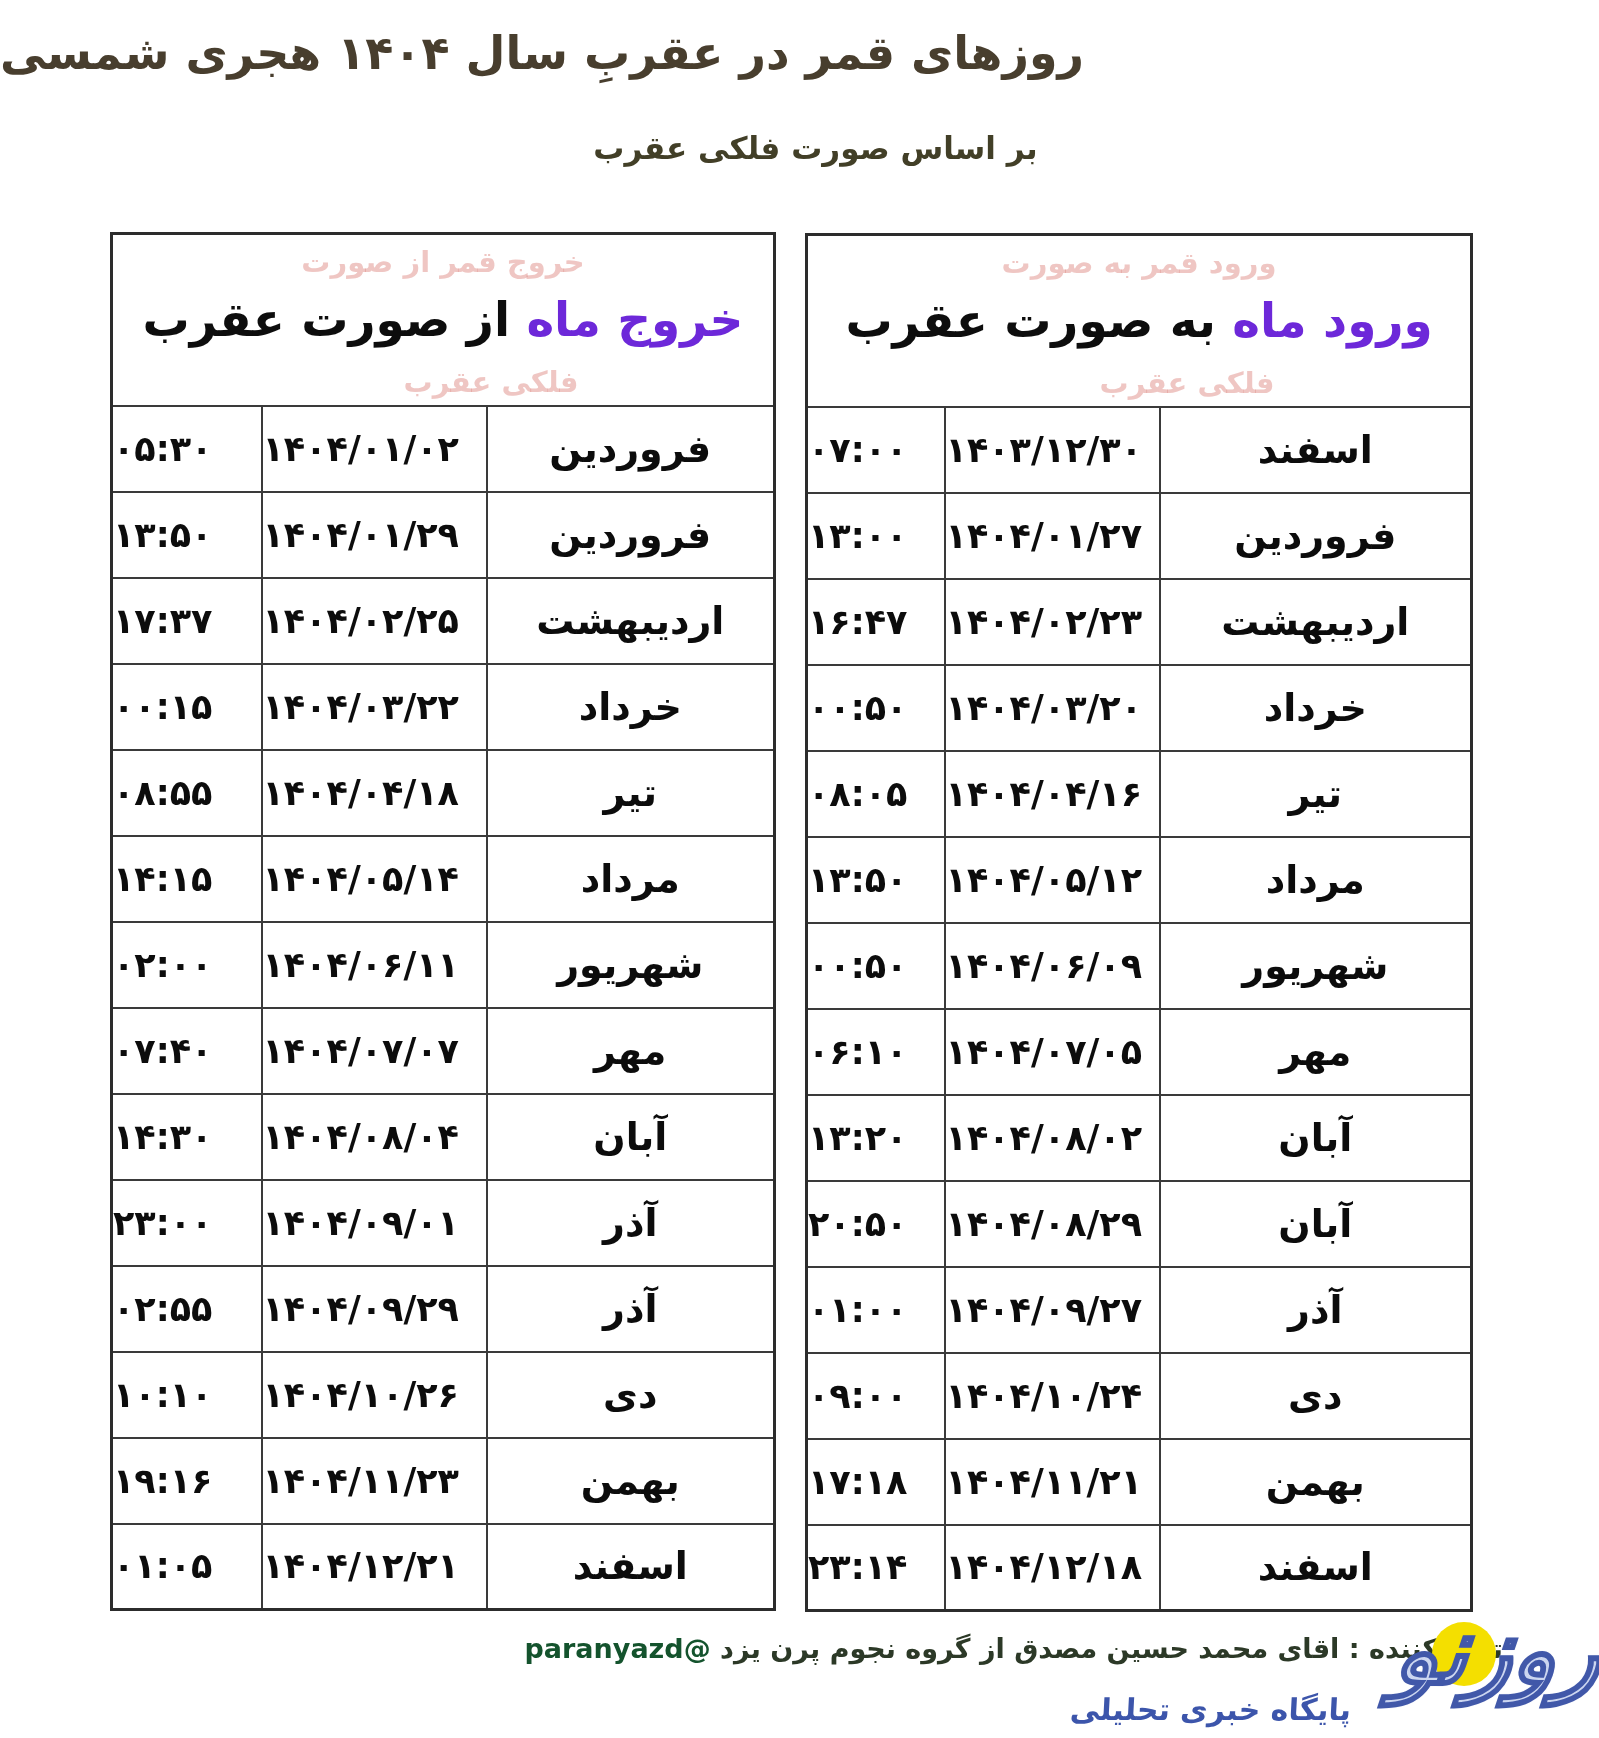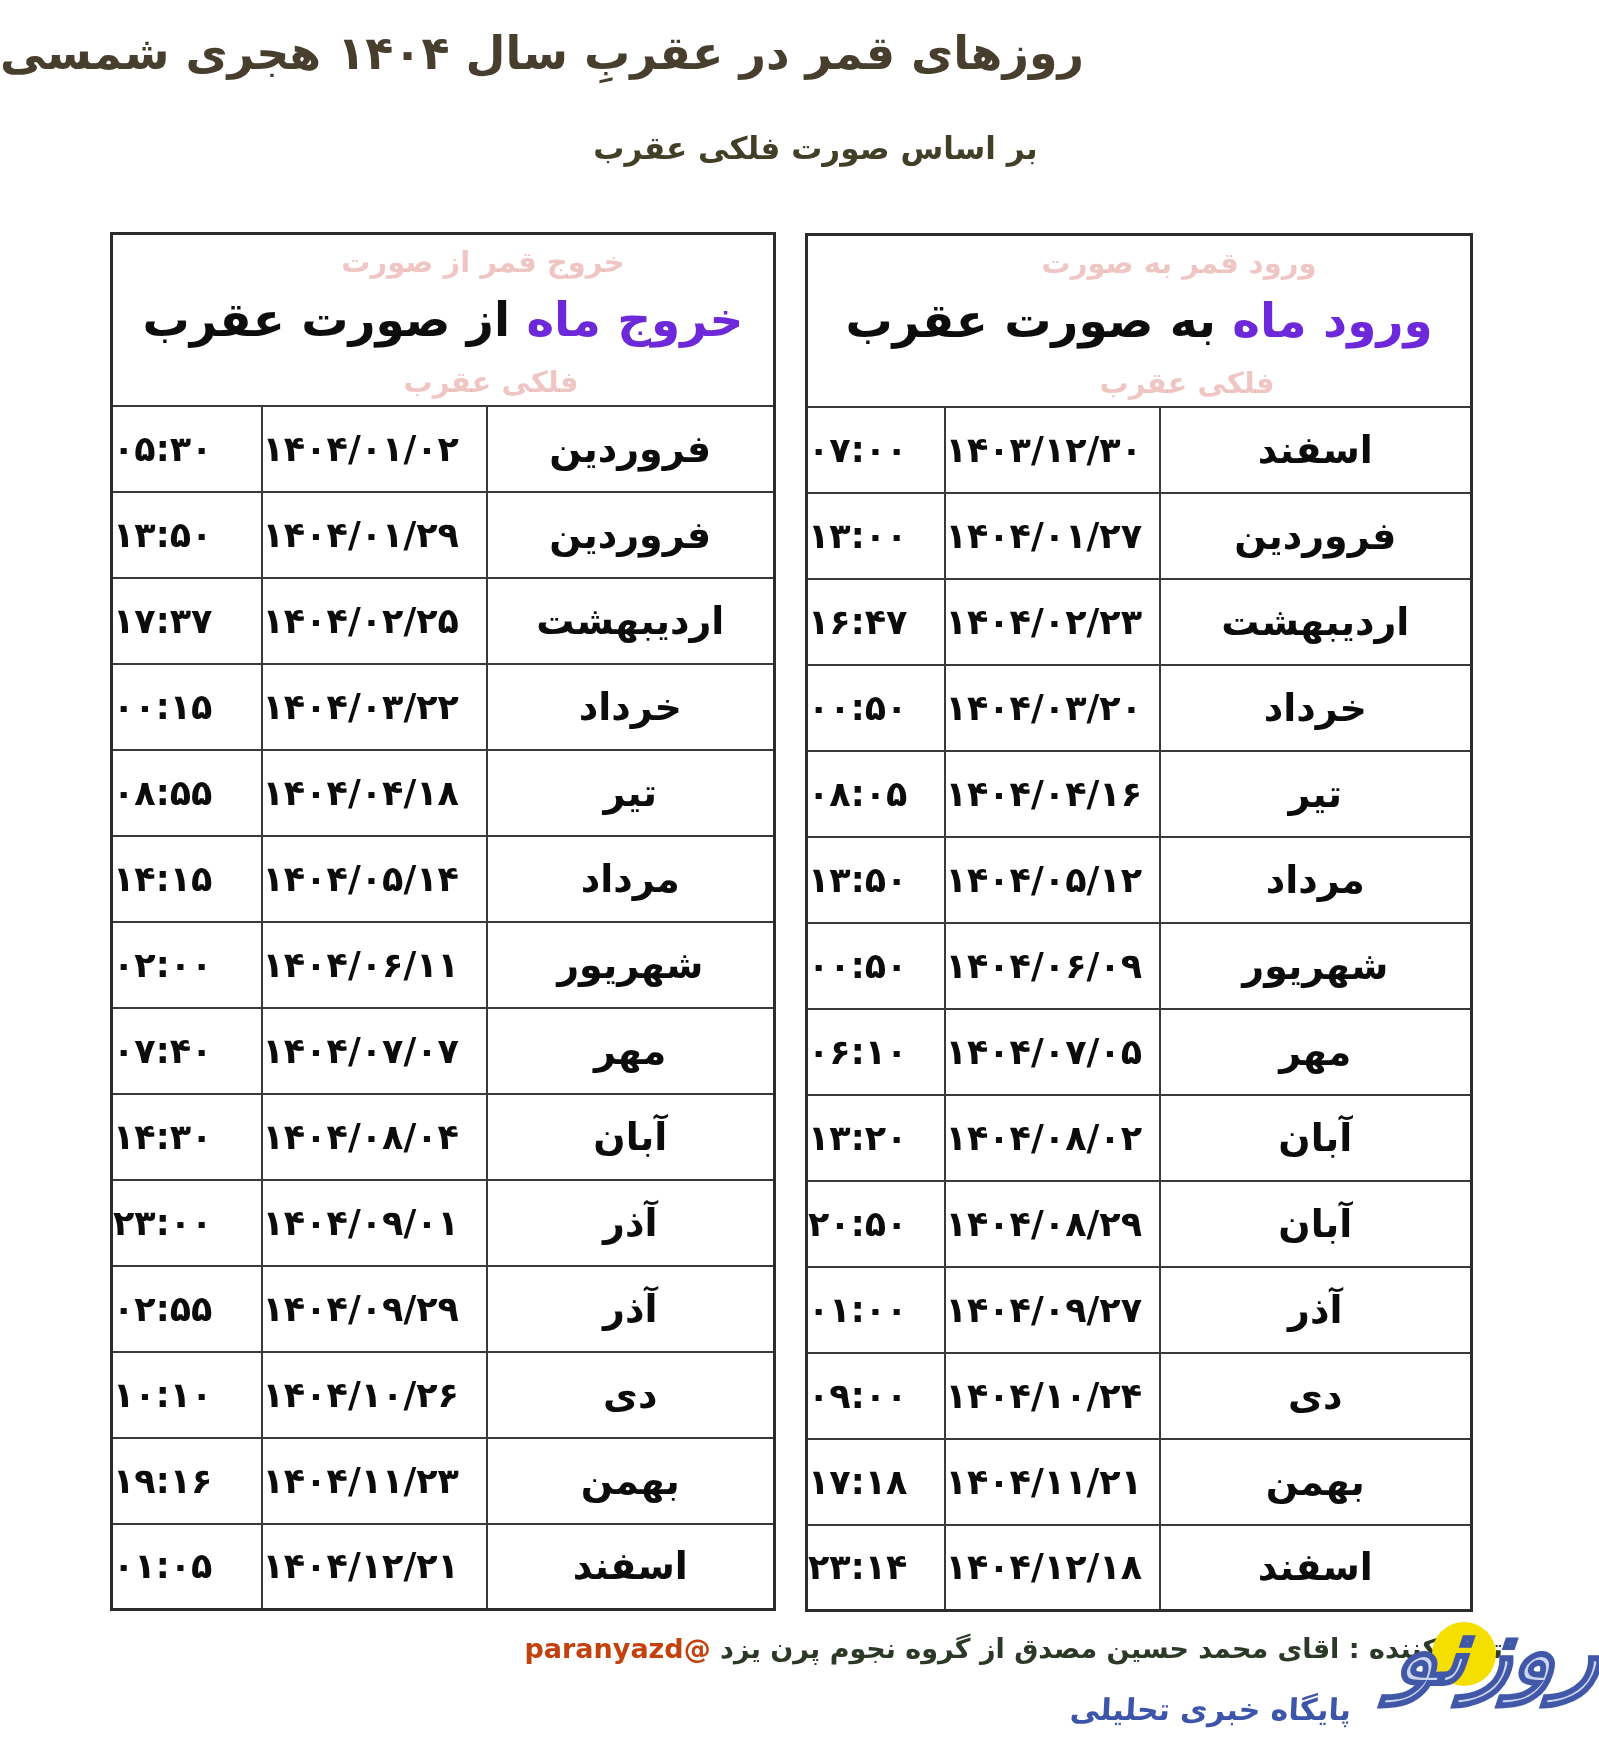--- a/index.html
+++ b/index.html
@@ -34,21 +34,21 @@
   tr.hdr-row { height:172px; }
   td.hdr {
     position:relative; text-align:center; vertical-align:middle;
     font-size:47px; font-weight:bold; color:#0d0d0d; white-space:nowrap;
   }
   .ghost {
     position:absolute; left:0; width:100%; text-align:center;
     font-size:29px; font-weight:bold;
     color:rgba(213,105,96,0.38); pointer-events:none;
   }
-  .ghost-top { top:10px;padding-left:40px; }
+  .ghost-top { top:10px; }
   .ghost-bottom { bottom:6px;padding-left:48px; }
 
   tr.data-row { height:86px; }
   td.month {
     font-size:38px; font-weight:bold; color:#0c0c0c;
     text-align:center; vertical-align:middle;margin-top:40px;
   }
   td.date, td.time {
     font-size:35px; font-weight:bold; color:#0c0c0c;
     text-align:left; vertical-align:middle;
@@ -257,20 +257,20 @@
       <tr class="data-row">
         <td class="month">اسفند</td>
         <td class="date">۱۴۰۴/۱۲/۲۱</td>
         <td class="time">۰۱:۰۵</td>
       </tr>
   </tbody>
 </table>
 
 <div class="credit">
   <span>تهیه کننده : اقای محمد حسین مصدق از گروه نجوم پرن یزد</span>
-  <span class="handle" style="color: #c2410c;">@paranyazd</span>
+  <span class="handle" style="color: #14532d;">@paranyazd</span>
 </div>
 
 <div class="logo">
   <div class="logo-circle"></div>
   <div class="logo-word">روزنو</div>
   <div class="logo-tag">پایگاه خبری تحلیلی</div>
 </div>
 
 </body></html>

